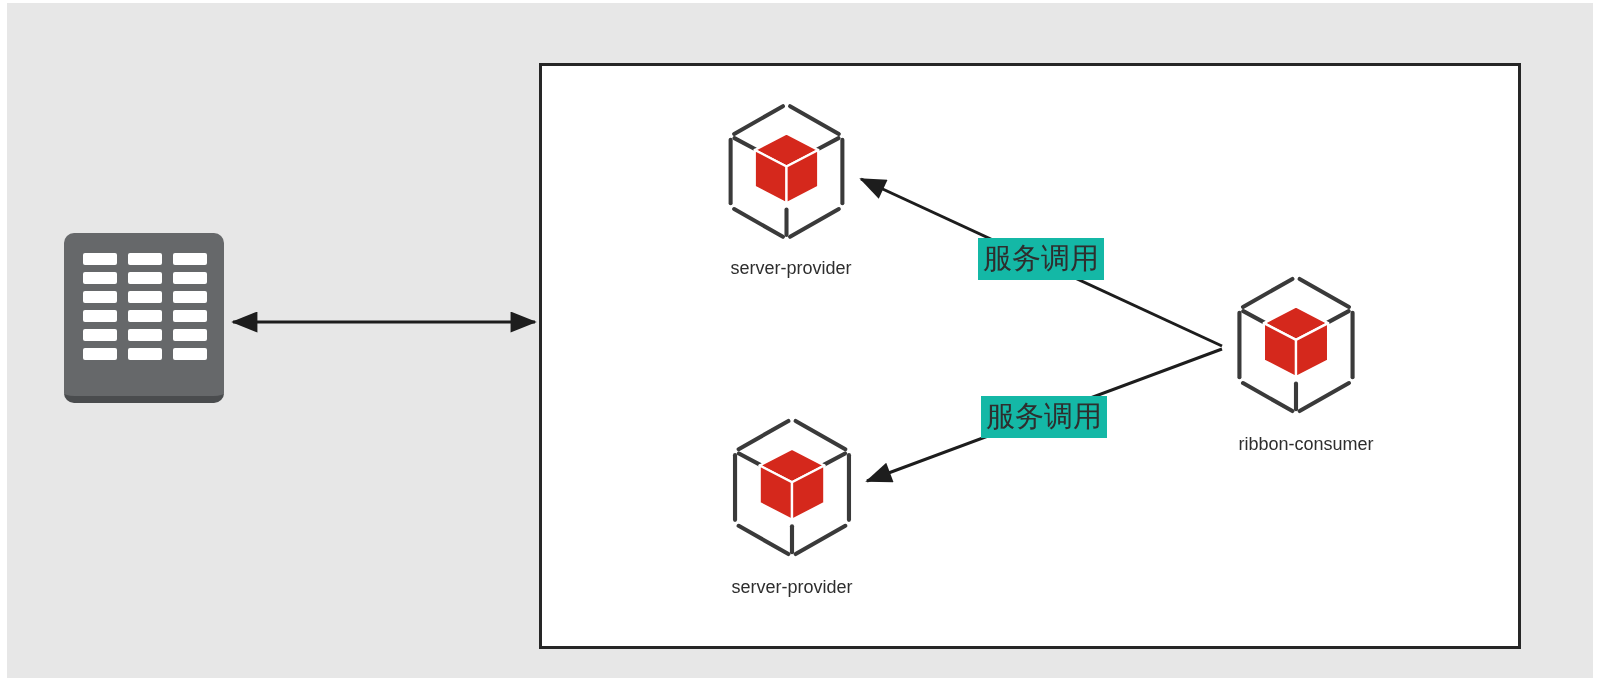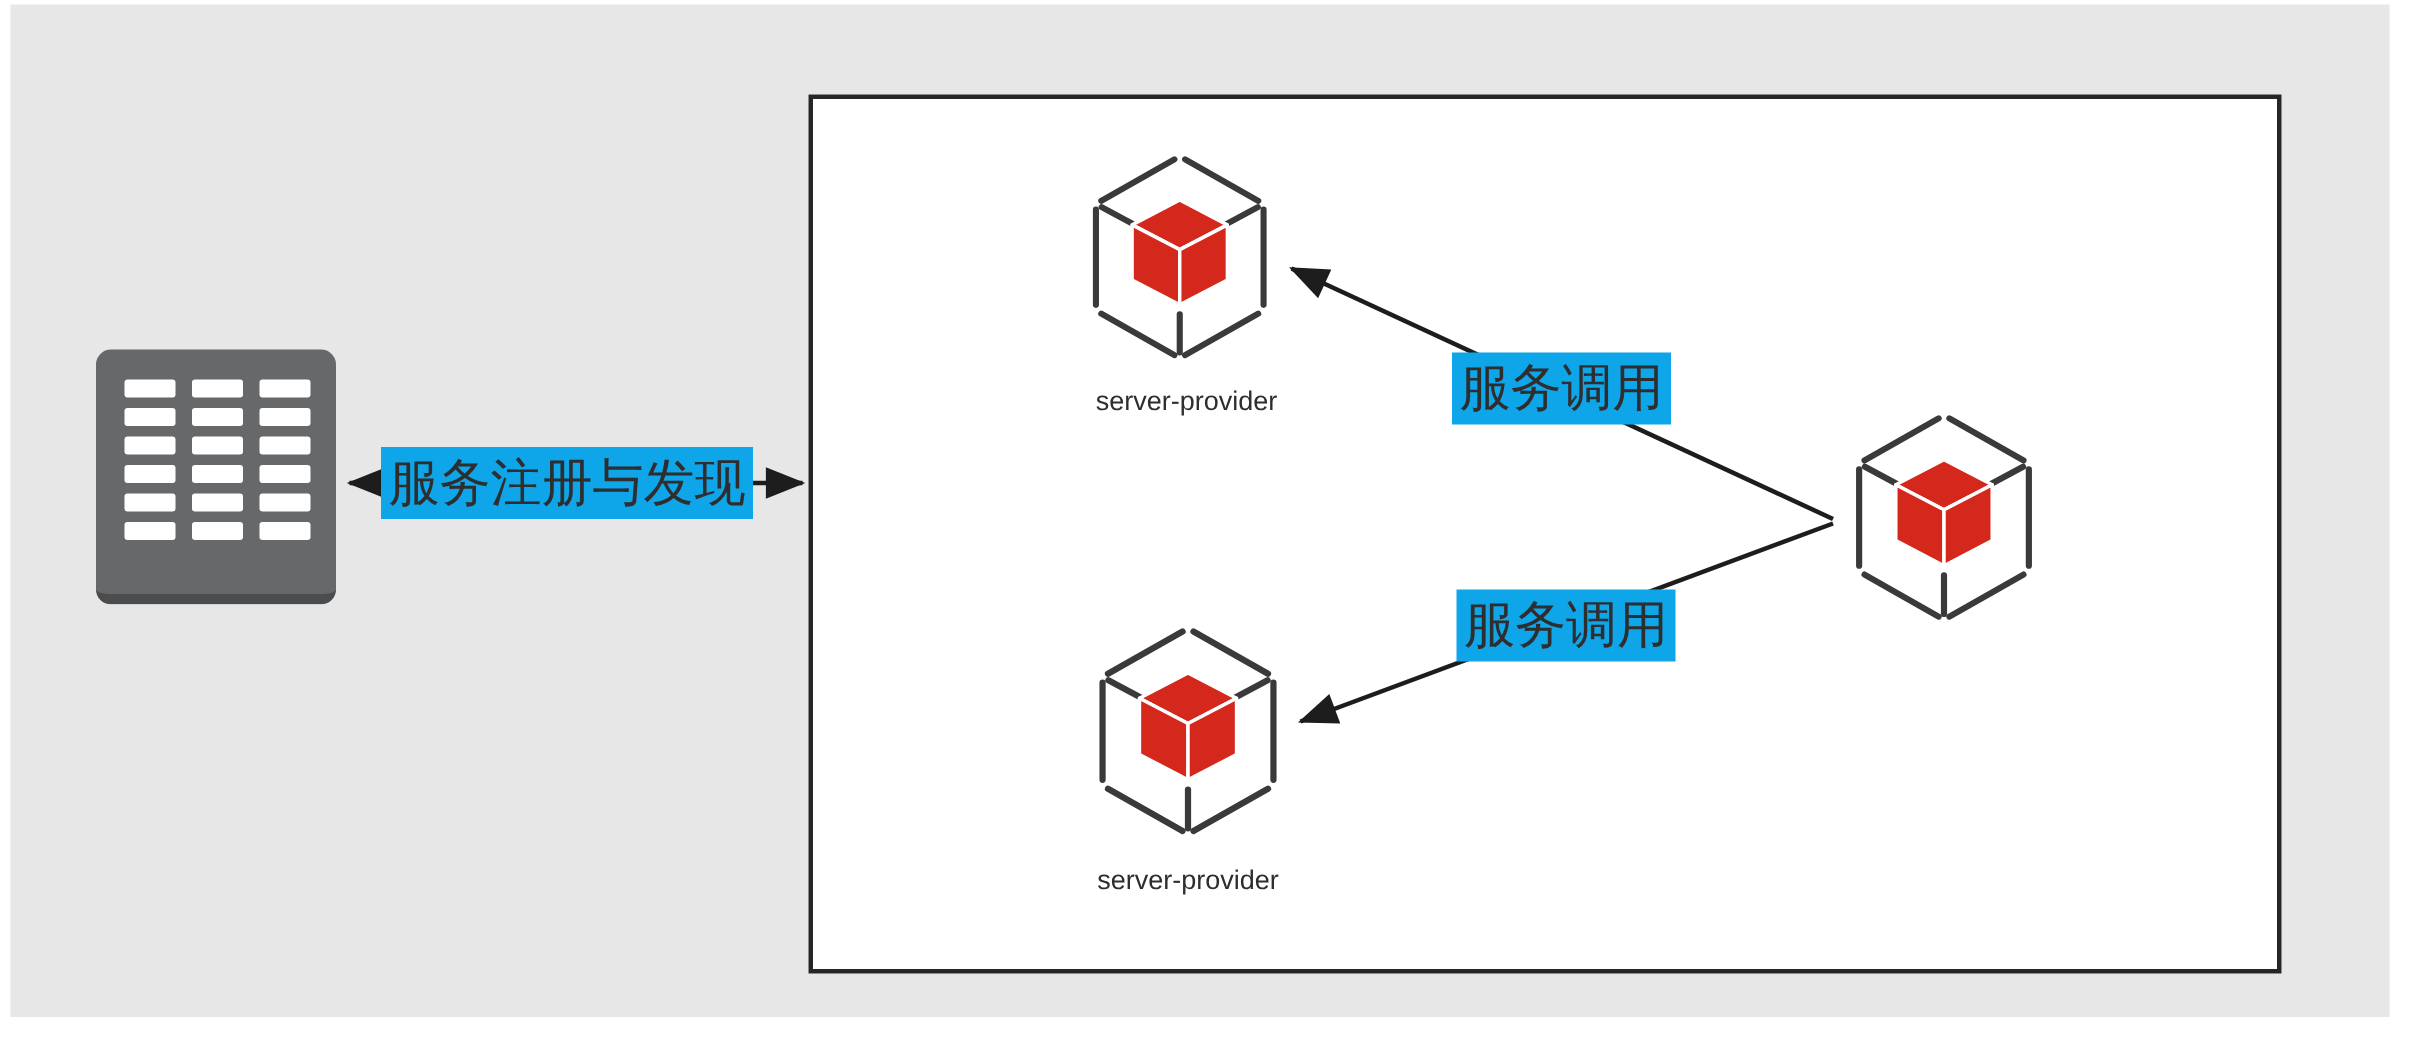--- a/index.html
+++ b/index.html
@@ -15,22 +15,22 @@
   .redface{fill:var(--cube_red,#d5281c);stroke:#ffffff;stroke-width:1.8;stroke-linejoin:round;}
   .cube{position:absolute;}
   .eureka-icon{position:absolute;left:64px;top:233px;width:160px;height:170px;
         background:var(--server_gray,#66686a);border-radius:10px;
         border-bottom:7px solid var(--server_gray_dark,#4a4c4e);
         display:grid;grid-template-columns:repeat(3,34px);grid-template-rows:repeat(6,12px);
         column-gap:11px;row-gap:7px;padding:20px 0 0 19px;box-sizing:border-box;}
   .eureka-icon span{background:#ffffff;border-radius:2px;}
   .node-label{position:absolute;transform:translate(-50%,-50%);font-size:18px;
         color:var(--text,#2e2e2e);white-space:nowrap;}
-  .edge-label{position:absolute;transform:translate(-50%,-50%);font-size:34px;
-        color:var(--text,#2e2e2e);background:#0ea5e9;padding:1px 5px;white-space:nowrap;}
+  .edge-label{position:absolute;transform:translate(-50%,-50%);font-size:29px;
+        color:var(--text,#2e2e2e);background:#14b8a6;padding:1px 5px;white-space:nowrap;}
 </style>
 </head>
 <body>
 
 <div class="page">
   <div class="panel"></div>
 
   <div class="service-box"></div>
 
   <svg class="overlay" width="1606" height="692" viewBox="0 0 1606 692">
@@ -117,17 +117,17 @@
     </g>
     <g>
       <polygon class="redface" points="50,26 75,39 50,52 25,39"></polygon>
       <polygon class="redface" points="25,39 50,52 50,81 25,68"></polygon>
       <polygon class="redface" points="75,39 50,52 50,81 75,68"></polygon>
     </g>
   </svg>
 
   <div class="node-label" style="left:791px;top:268px">server-provider</div>
   <div class="node-label" style="left:792px;top:587px">server-provider</div>
+  <div class="node-label" style="left:1306px;top:444px">ribbon-consumer</div>
 
-  <div class="edge-label" style="left:378px;top:322px">服务注册与发现</div>
   <div class="edge-label" style="left:1041px;top:259px">服务调用</div>
   <div class="edge-label" style="left:1044px;top:417px">服务调用</div>
 </div>
 
 </body></html>

